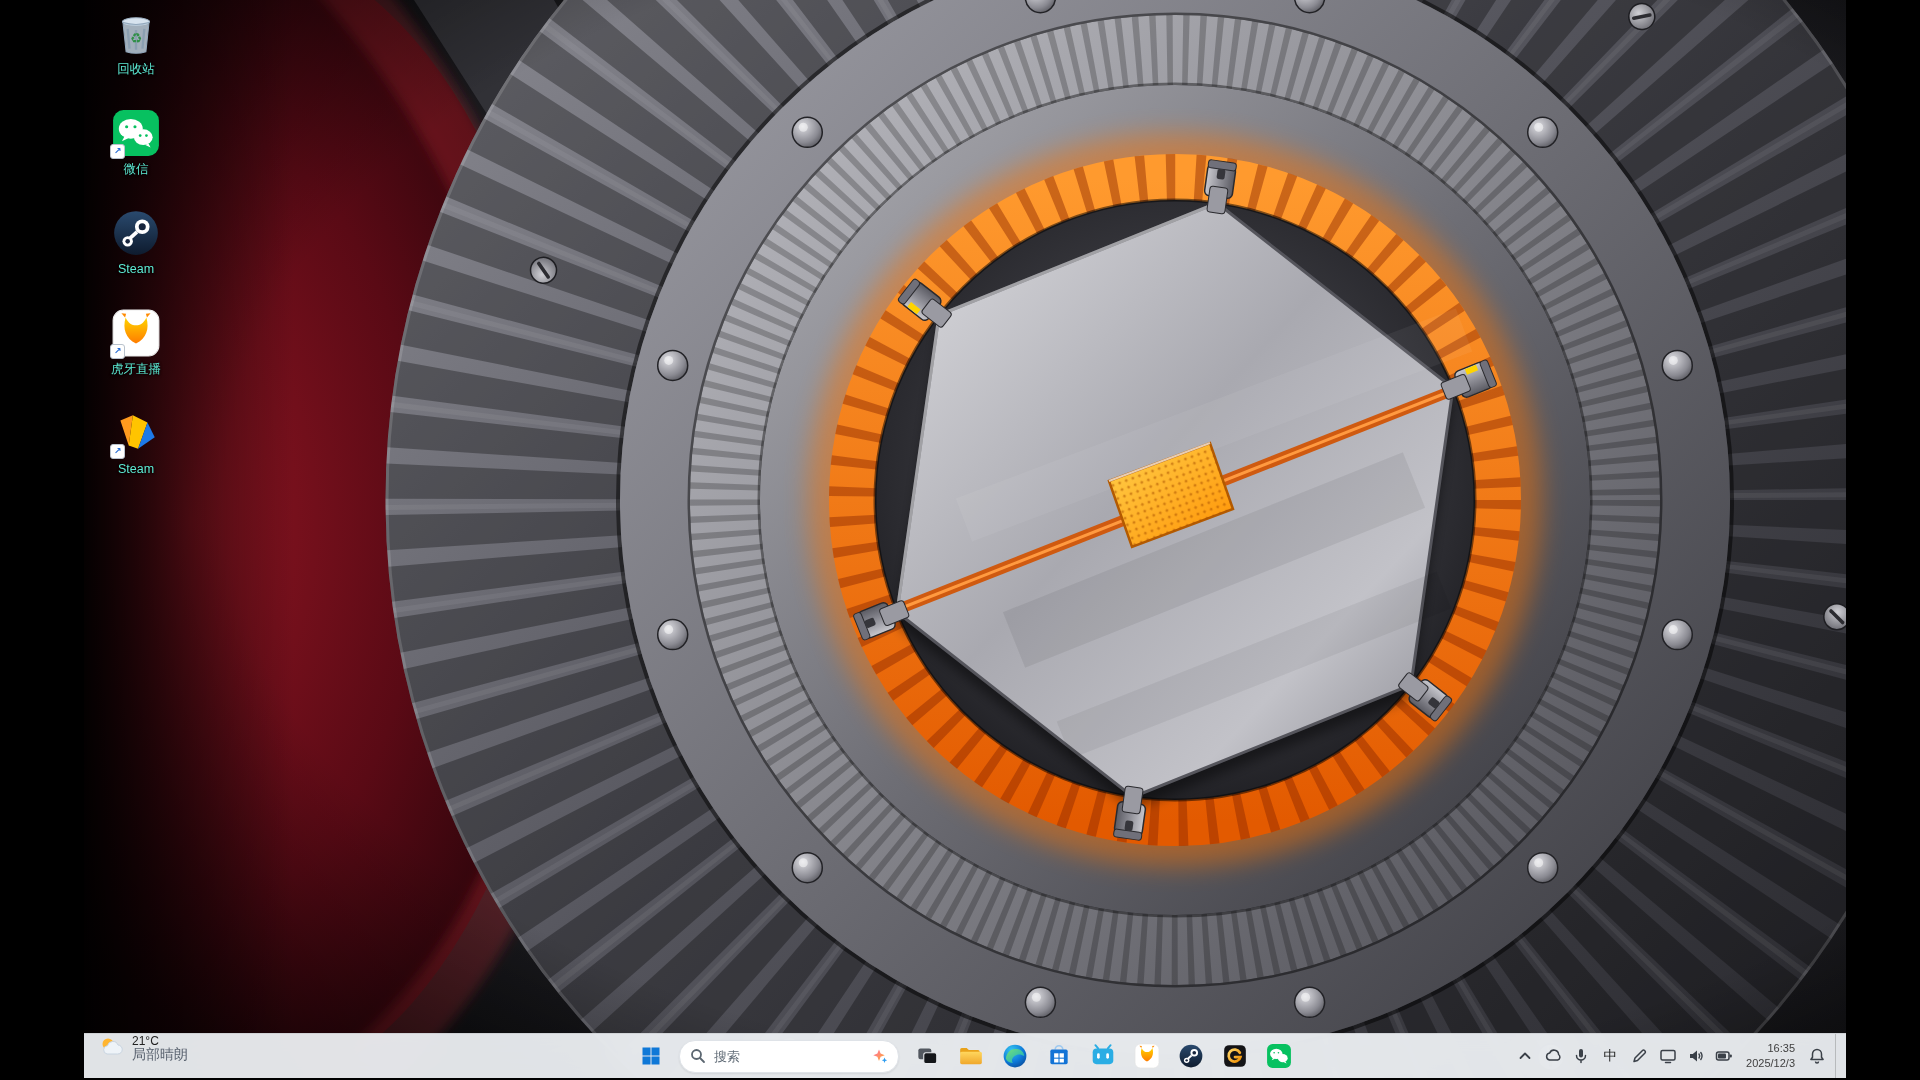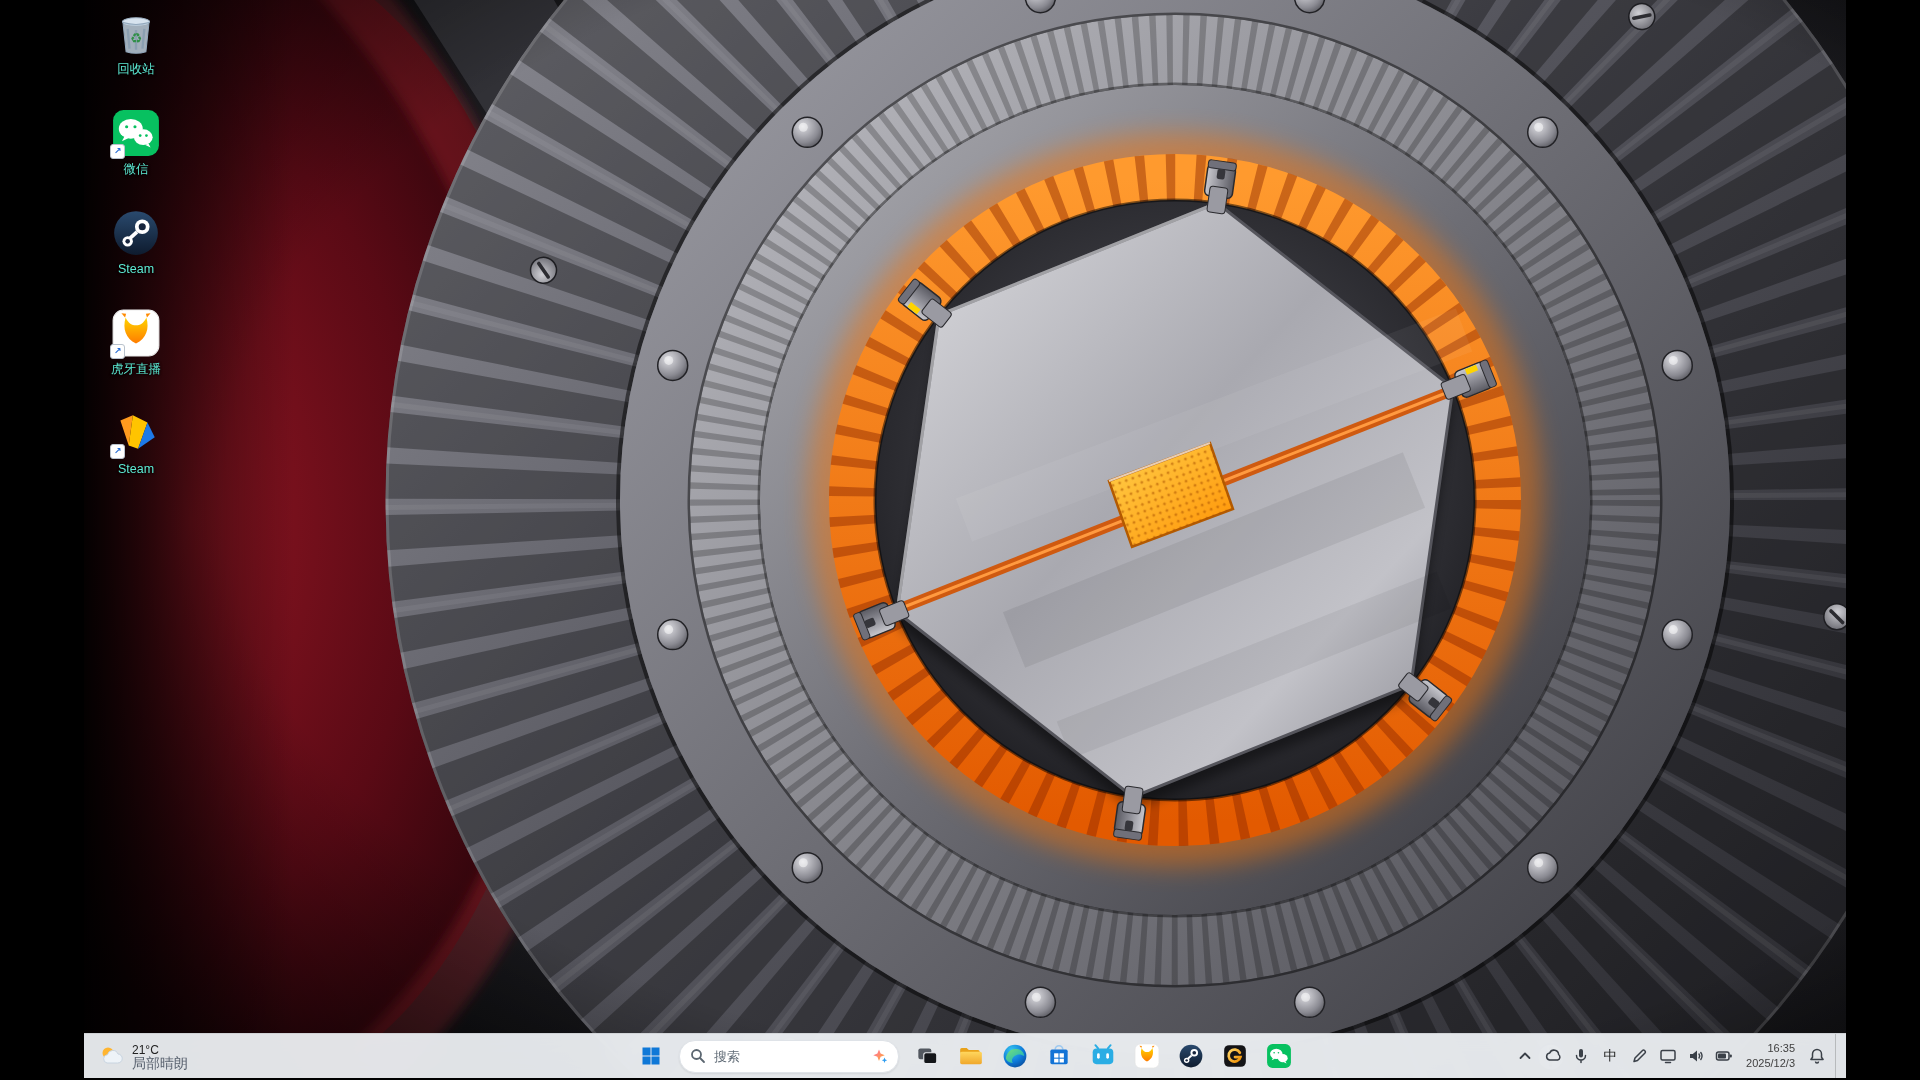--- a/index.html
+++ b/index.html
@@ -20,21 +20,21 @@
   .sc-badge{position:absolute;left:-1px;bottom:-1px;width:13px;height:13px;background:#fff;border-radius:3px;
             border:1px solid #b9c2cc;display:flex;align-items:center;justify-content:center;
             font-size:9px;color:#2a6fd6;font-weight:bold;line-height:1}
   .dlabel{margin-top:4px;font-size:12.5px;line-height:14px;color:#5eead4;text-align:center;max-width:82px;
           text-shadow:0 1px 3px rgba(0,0,0,.95),0 0 2px rgba(0,0,0,.8)}
 
   
   .taskbar{position:absolute;left:0;right:0;bottom:0;height:44px;z-index:10;
            background:rgba(241,244,247,0.93);backdrop-filter:blur(18px);
            border-top:1px solid rgba(0,0,0,0.08)}
-  .tb-left{position:absolute;left:8px;top:0;height:100%;display:flex;align-items:center;gap:8px;padding:0 6px;border-radius:6px;cursor:pointer}
+  .tb-left{position:absolute;left:8px;top:0;height:100%;display:flex;align-items:flex-start;gap:8px;padding:0 6px;border-radius:6px;cursor:pointer}
   .wx-text{display:flex;flex-direction:column;justify-content:center}
   .wx-temp{font-size:12px;color:#222;line-height:14px}
   .wx-cond{font-size:14px;color:#5a6370;line-height:13px}
 
   .tb-center{position:absolute;left:50%;top:0;height:100%;transform:translateX(-50%);
              display:flex;align-items:center;gap:4px}
   .tb-btn{width:40px;height:40px;border:none;background:transparent;border-radius:6px;
           display:flex;align-items:center;justify-content:center;padding:0;cursor:pointer}
   .tb-btn svg{display:block}
 

